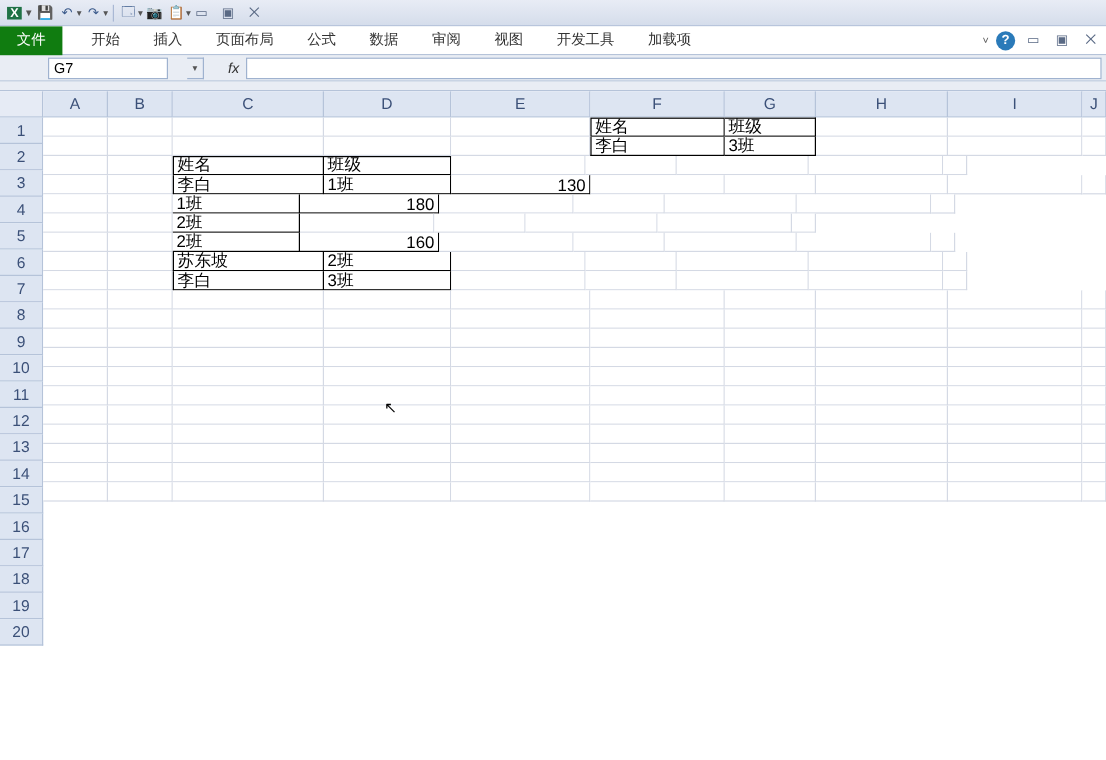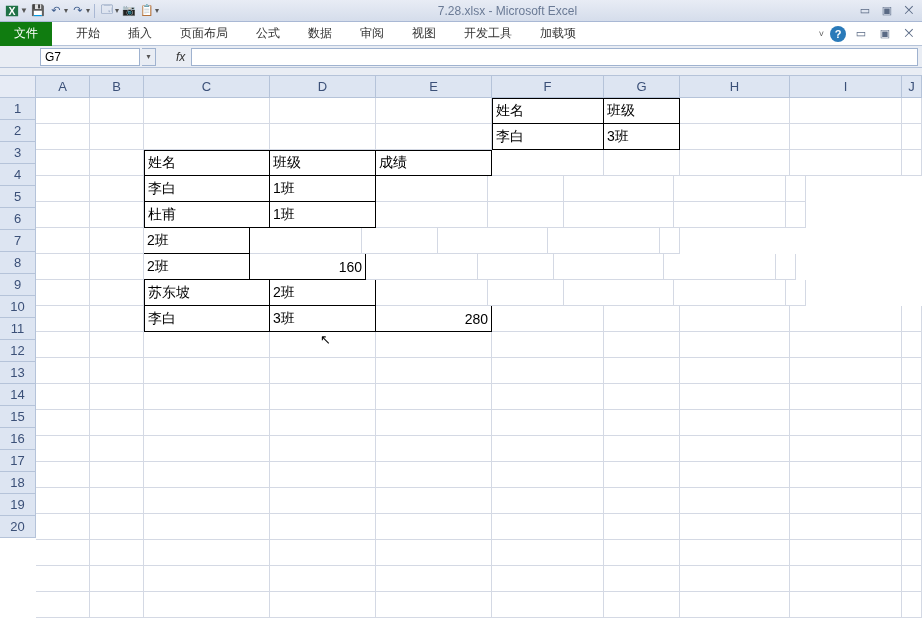--- a/index.html
+++ b/index.html
@@ -13,33 +13,33 @@
 .win-controls{display:flex;gap:4px}
 .win-btn{width:18px;height:14px;display:flex;align-items:center;justify-content:center;color:#5a6a85;font-size:11px}
 .ribbon-tabs{height:24px;background:#fff;display:flex;align-items:center;border-bottom:1px solid #b5c3d9;position:relative}
 .file-tab{background:#107c10;color:#fff;padding:3px 14px;height:24px;display:flex;align-items:center;margin-right:10px}
 .rtab{padding:0 14px;color:#333;height:24px;display:flex;align-items:center}
 .ribbon-right{position:absolute;right:4px;display:flex;align-items:center;gap:6px}
 .help-icon{width:16px;height:16px;border-radius:50%;background:#2a7ab9;color:#fff;display:flex;align-items:center;justify-content:center;font-size:11px;font-weight:bold}
 .caret{font-size:9px;color:#555}
 .namebox-row{height:22px;background:#e9edf4;border-bottom:1px solid #b5c3d9;display:flex;align-items:center}
 .nb-spacer{width:40px}
-.namebox{width:100px;height:18px;background:#fff;border:1px solid #9fb2cf;display:flex;align-items:center;padding:0 4px;margin-right:2px}
+.namebox{width:100px;height:18px;background:#fff;border:1px solid #9fb2cf;display:flex;align-items:center;padding:0 4px;margin-right:16px}
 .nb-dd{width:14px;height:18px;background:#e9edf4;border:1px solid #9fb2cf;border-left:none;display:flex;align-items:center;justify-content:center;font-size:8px;color:#555;margin-right:20px}
 .fx-label{font-style:italic;color:#333;margin-right:6px}
 .formula-bar{flex:1;height:18px;background:#fff;border:1px solid #9fb2cf;margin-right:4px}
 .spacer-row{height:8px;background:#e9edf4;border-bottom:1px solid #b5c3d9}
 .grid-wrap{display:flex;height:calc(633px - 22px - 24px - 22px - 8px);overflow:hidden}
 .corner{width:36px;height:22px;background:#e6ebf5;border-right:1px solid #b5c3d9;border-bottom:1px solid #b5c3d9}
 .colheads{display:flex;height:22px}
 .ch{background:#dde5f2;border-right:1px solid #b5c3d9;border-bottom:1px solid #b5c3d9;display:flex;align-items:center;justify-content:center;color:#3b5078;font-size:13px}
 .rowlabels{width:36px}
 .rh{height:22px;background:#dde5f2;border-right:1px solid #b5c3d9;border-bottom:1px solid #b5c3d9;display:flex;align-items:center;justify-content:center;color:#3b5078;font-size:13px}
 .cells{position:relative}
-.row{display:flex;height:26px}
+.row{display:flex;height:16px}
 .cell{border-right:1px solid #d4d9e4;border-bottom:1px solid #d4d9e4;display:flex;align-items:center;padding:0 3px;font-size:14px;color:#000;background:#fff}
 .cell.num{justify-content:flex-end}
 .bt{border-top:1px solid #000}.bb{border-bottom:1px solid #000}.bl{border-left:1px solid #000}.br{border-right:1px solid #000}
 .grid-top{display:flex}
 .grid-body{display:flex}
 .cursor-arrow{position:absolute;left:284px;top:234px;font-size:13px;color:#000;pointer-events:none;z-index:10}
 svg.ex-icon{width:14px;height:14px}
 </style>
 </head>
 <body>
@@ -58,23 +58,20 @@
       <span class="dd">▾</span>
     <span class="qa-icon">↷</span>
       <span class="dd">▾</span>
     <span class="qa-sep"></span>
     <span class="qa-icon">🗔</span>
       <span class="dd">▾</span>
     <span class="qa-icon">📷</span>
     <span class="qa-icon">📋</span>
     <span class="dd">▾</span>
   </div>
-  <div class="title-center">
-    <span>7.28.xlsx</span> - <span>Microsoft Excel</span>
-  </div>
   <div class="win-controls">
     <span class="win-btn">▭</span>
     <span class="win-btn">▣</span>
     <span class="win-btn">⨉</span>
   </div>
 </div>
 
 <div class="ribbon-tabs">
   <div class="file-tab">
       <span>文件</span>
@@ -190,43 +187,43 @@
             <div class="cell bb br" style="width: 76px;">3班</div>
             <div class="cell" style="width: 110px;"></div>
             <div class="cell" style="width: 112px;"></div>
             <div class="cell" style="width: 20px;"></div>
           </div>
           <div class="row">
             <div class="cell" style="width: 54px;"></div>
             <div class="cell" style="width: 54px;"></div>
             <div class="cell bt bb bl br" style="width: 126px;">姓名</div>
             <div class="cell bt bb br" style="width: 106px;">班级</div>
-            <div class="cell bt bb br" style="width: 116px;">成绩</div>
             <div class="cell" style="width: 112px;"></div>
             <div class="cell" style="width: 76px;"></div>
             <div class="cell" style="width: 110px;"></div>
             <div class="cell" style="width: 112px;"></div>
             <div class="cell" style="width: 20px;"></div>
           </div>
           <div class="row">
             <div class="cell" style="width: 54px;"></div>
             <div class="cell" style="width: 54px;"></div>
             <div class="cell bb bl br" style="width: 126px;">李白</div>
             <div class="cell bb br" style="width: 106px;">1班</div>
-            <div class="cell" style="width: 112px;"></div>
-            <div class="cell" style="width: 76px;"></div>
-            <div class="cell" style="width: 110px;"></div>
-            <div class="cell" style="width: 112px;"></div>
-            <div class="cell" style="width: 20px;"></div>
-          </div>
-          <div class="row">
-            <div class="cell" style="width: 54px;"></div>
-            <div class="cell" style="width: 54px;"></div>
-            <div class="cell bb bl br" style="width: 126px;">杜甫</div>
+            <div class="cell bb br num" style="width: 116px;">130</div>
+            <div class="cell" style="width: 112px;"></div>
+            <div class="cell" style="width: 76px;"></div>
+            <div class="cell" style="width: 110px;"></div>
+            <div class="cell" style="width: 112px;"></div>
+            <div class="cell" style="width: 20px;"></div>
+          </div>
+          <div class="row">
+            <div class="cell" style="width: 54px;"></div>
+            <div class="cell" style="width: 54px;"></div>
             <div class="cell bb br" style="width: 106px;">1班</div>
+            <div class="cell bb br num" style="width: 116px;">180</div>
             <div class="cell" style="width: 112px;"></div>
             <div class="cell" style="width: 76px;"></div>
             <div class="cell" style="width: 110px;"></div>
             <div class="cell" style="width: 112px;"></div>
             <div class="cell" style="width: 20px;"></div>
           </div>
           <div class="row">
             <div class="cell" style="width: 54px;"></div>
             <div class="cell" style="width: 54px;"></div>
             <div class="cell bb br" style="width: 106px;">2班</div>
@@ -256,21 +253,20 @@
             <div class="cell" style="width: 76px;"></div>
             <div class="cell" style="width: 110px;"></div>
             <div class="cell" style="width: 112px;"></div>
             <div class="cell" style="width: 20px;"></div>
           </div>
           <div class="row">
             <div class="cell" style="width: 54px;"></div>
             <div class="cell" style="width: 54px;"></div>
             <div class="cell bb bl br" style="width: 126px;">李白</div>
             <div class="cell bb br" style="width: 106px;">3班</div>
-            <div class="cell bb br num" style="width: 116px;">280</div>
             <div class="cell" style="width: 112px;"></div>
             <div class="cell" style="width: 76px;"></div>
             <div class="cell" style="width: 110px;"></div>
             <div class="cell" style="width: 112px;"></div>
             <div class="cell" style="width: 20px;"></div>
           </div>
           <div class="row">
             <div class="cell" style="width: 54px;"></div>
             <div class="cell" style="width: 54px;"></div>
             <div class="cell" style="width: 126px;"></div>

